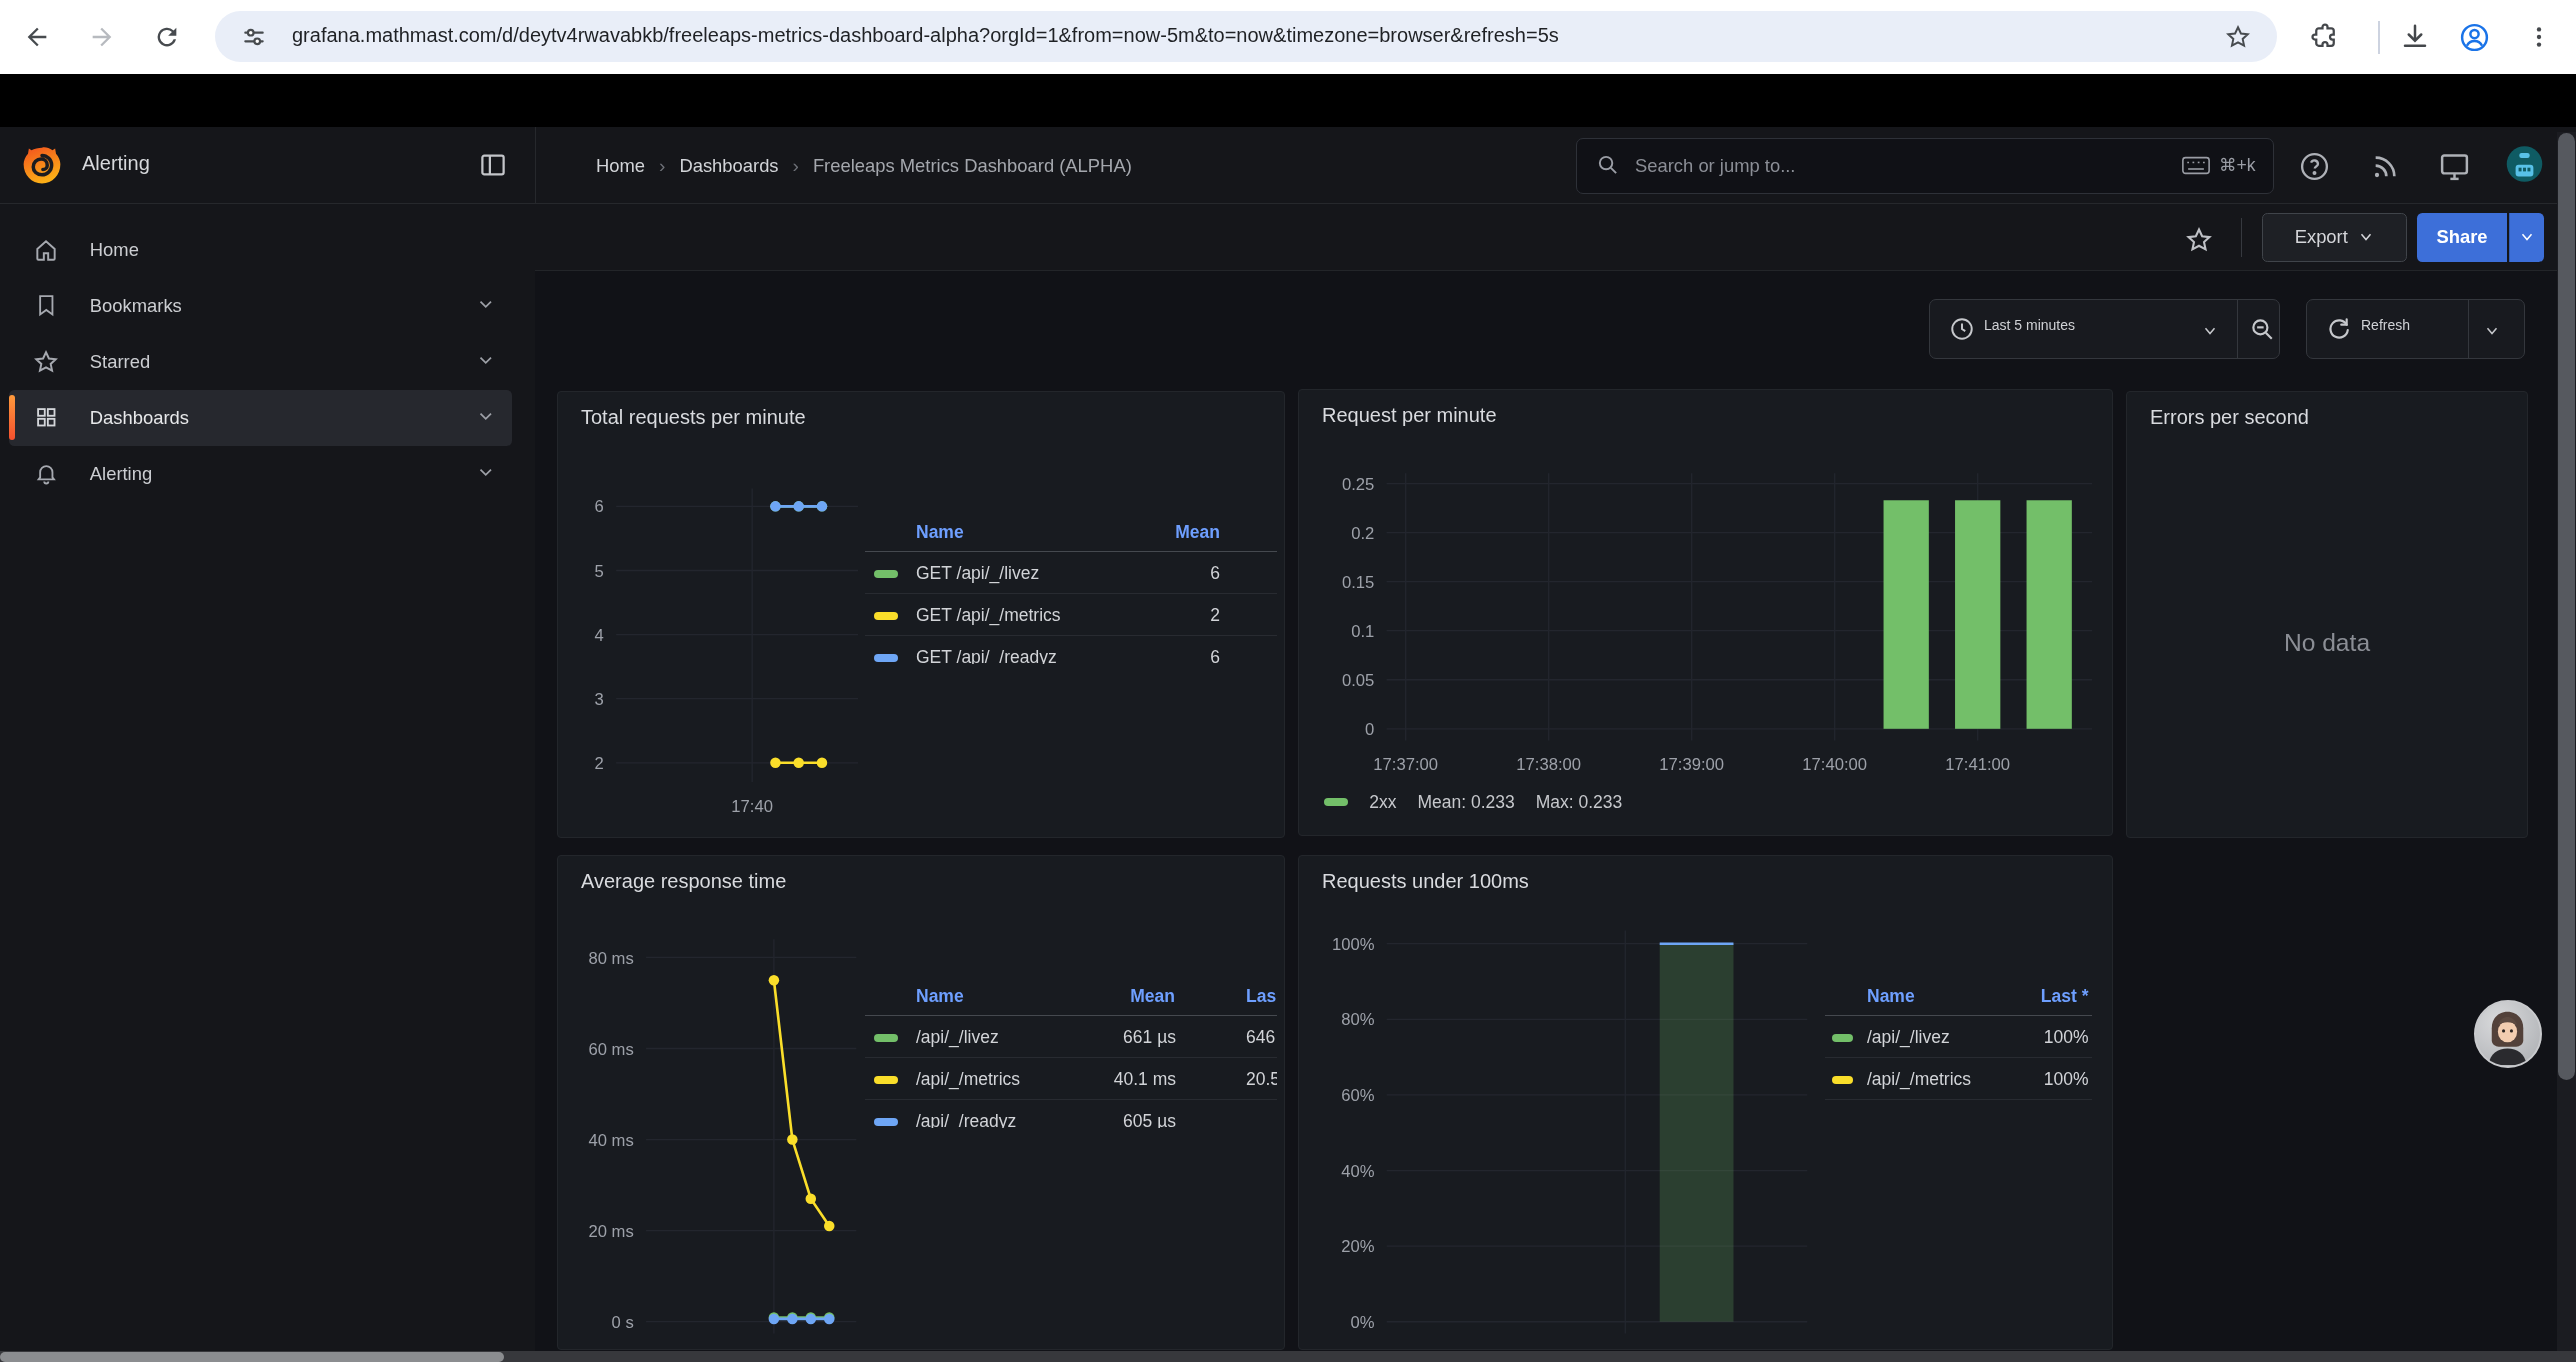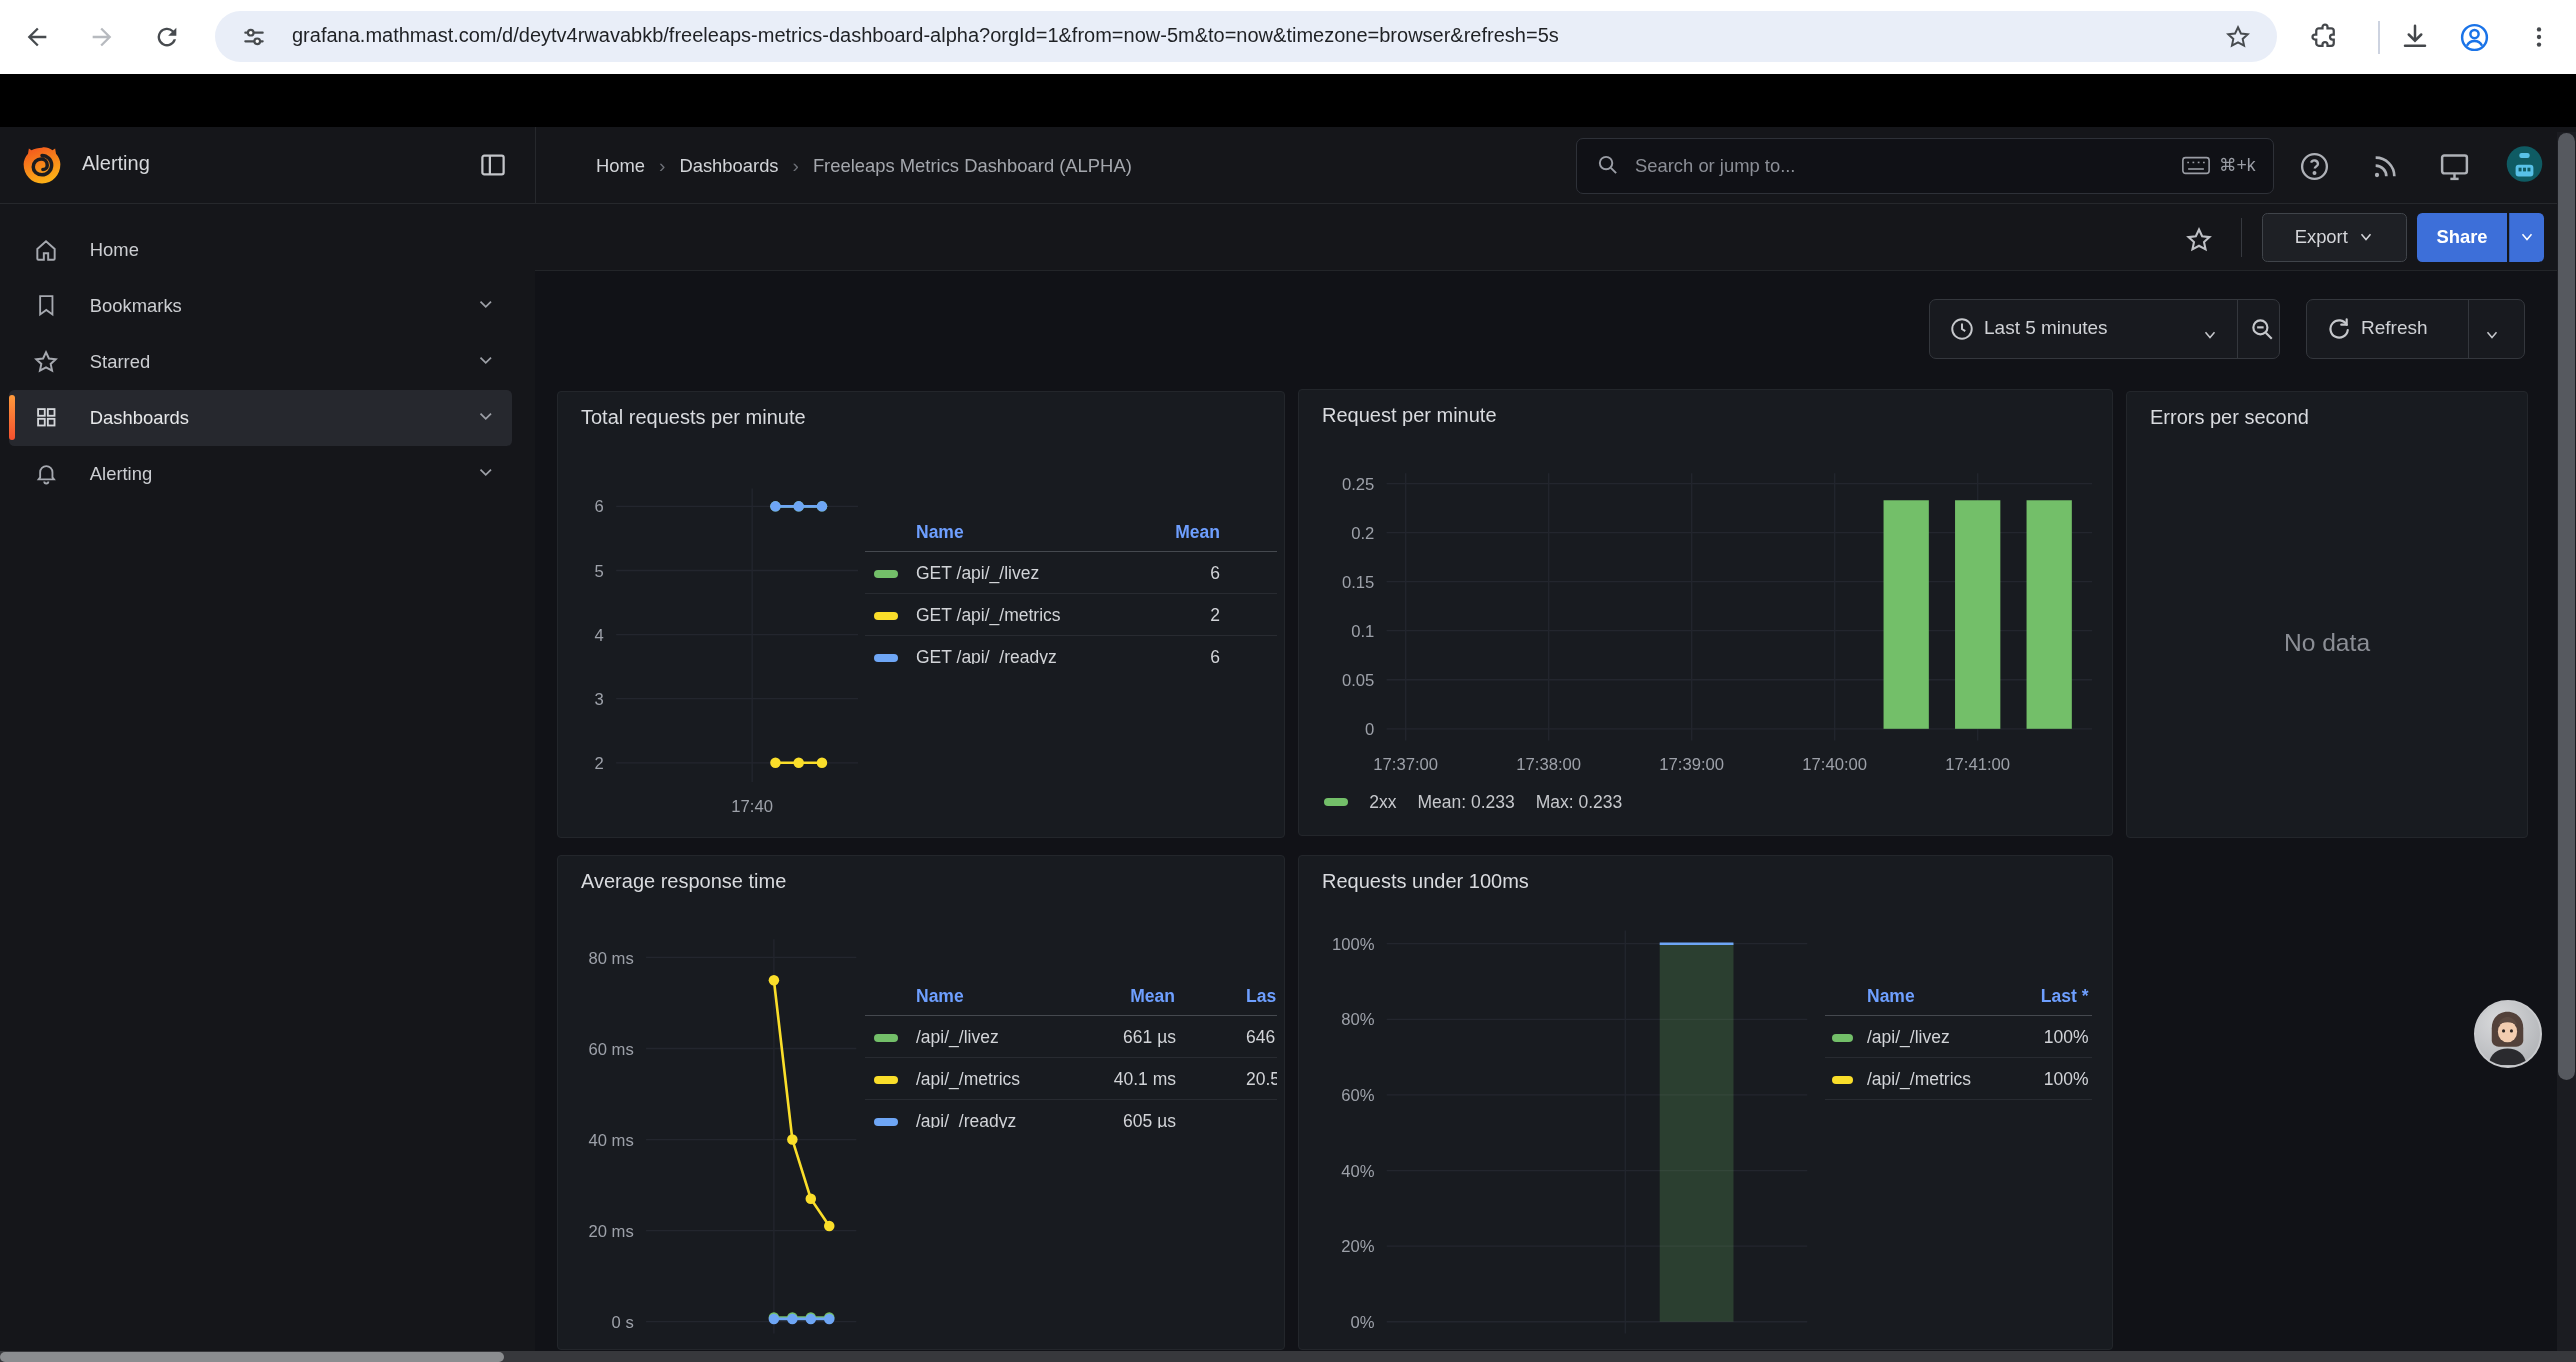--- a/index.html
+++ b/index.html
@@ -47,21 +47,21 @@
   
   .main{position:absolute;left:535px;top:77px;width:2041px;height:1158px;overflow:hidden;}
   .dash-header{position:absolute;left:0;top:0;width:100%;height:67px;background:#15161a;border-bottom:0.9px solid #232529;}
   .dh-star{position:absolute;left:1644px;top:16px;width:39px;height:39px;color:#bfc1c6;display:flex;align-items:center;justify-content:center;}
   .dh-divider{position:absolute;left:1706px;top:14px;width:0.9px;height:39px;background:#36393f;}
   .btn{display:flex;align-items:center;justify-content:center;gap:10.5px;font-size:18.4px;border-radius:5.3px;}
   .btn-export{position:absolute;left:1727px;top:8.8px;width:145px;height:49px;background:#1e2025;border:0.9px solid #40444a;color:#d5d6da;}
   .btn-share{position:absolute;left:1882px;top:8.8px;width:90px;height:49px;background:#3d6fd9;color:#fff;font-weight:700;border-radius:5.3px 0 0 5.3px;}
   .btn-share-chev{position:absolute;left:1974px;top:8.8px;width:35px;height:49px;background:#3d6fd9;color:#fff;border-radius:0 5.3px 5.3px 0;border-left:0.9px solid #2f5bb8;display:flex;align-items:center;justify-content:center;}
 
-  .ctl{position:absolute;top:95px;height:60px;background:#181a1f;border:0.9px solid #34373d;border-radius:7px;color:#d0d2d6;font-size:19px;}
+  .ctl{position:absolute;top:95px;height:60px;background:#181a1f;border:0.9px solid #34373d;border-radius:7px;color:#d0d2d6;font-size:14px;}
   .timepicker{left:1394px;width:351px;}
   .tp-clock{position:absolute;left:19px;top:16px;color:#c6c8cc;}
   .tp-label{position:absolute;left:54px;top:16.7px;}
   .tp-chev{position:absolute;left:272px;top:23px;color:#c6c8cc;}
   .tp-div{position:absolute;left:307px;top:0;width:0.9px;height:58px;background:#34373d;}
   .tp-zoom{position:absolute;left:314px;top:14px;width:35px;height:30px;color:#c6c8cc;display:flex;align-items:center;justify-content:center;}
   .refresh{left:1771px;width:219px;}
   .rf-icon{position:absolute;left:17.5px;top:16px;color:#c6c8cc;}
   .rf-label{position:absolute;left:54px;top:16.7px;}
   .rf-div{position:absolute;left:161px;top:0;width:0.9px;height:58px;background:#34373d;}

